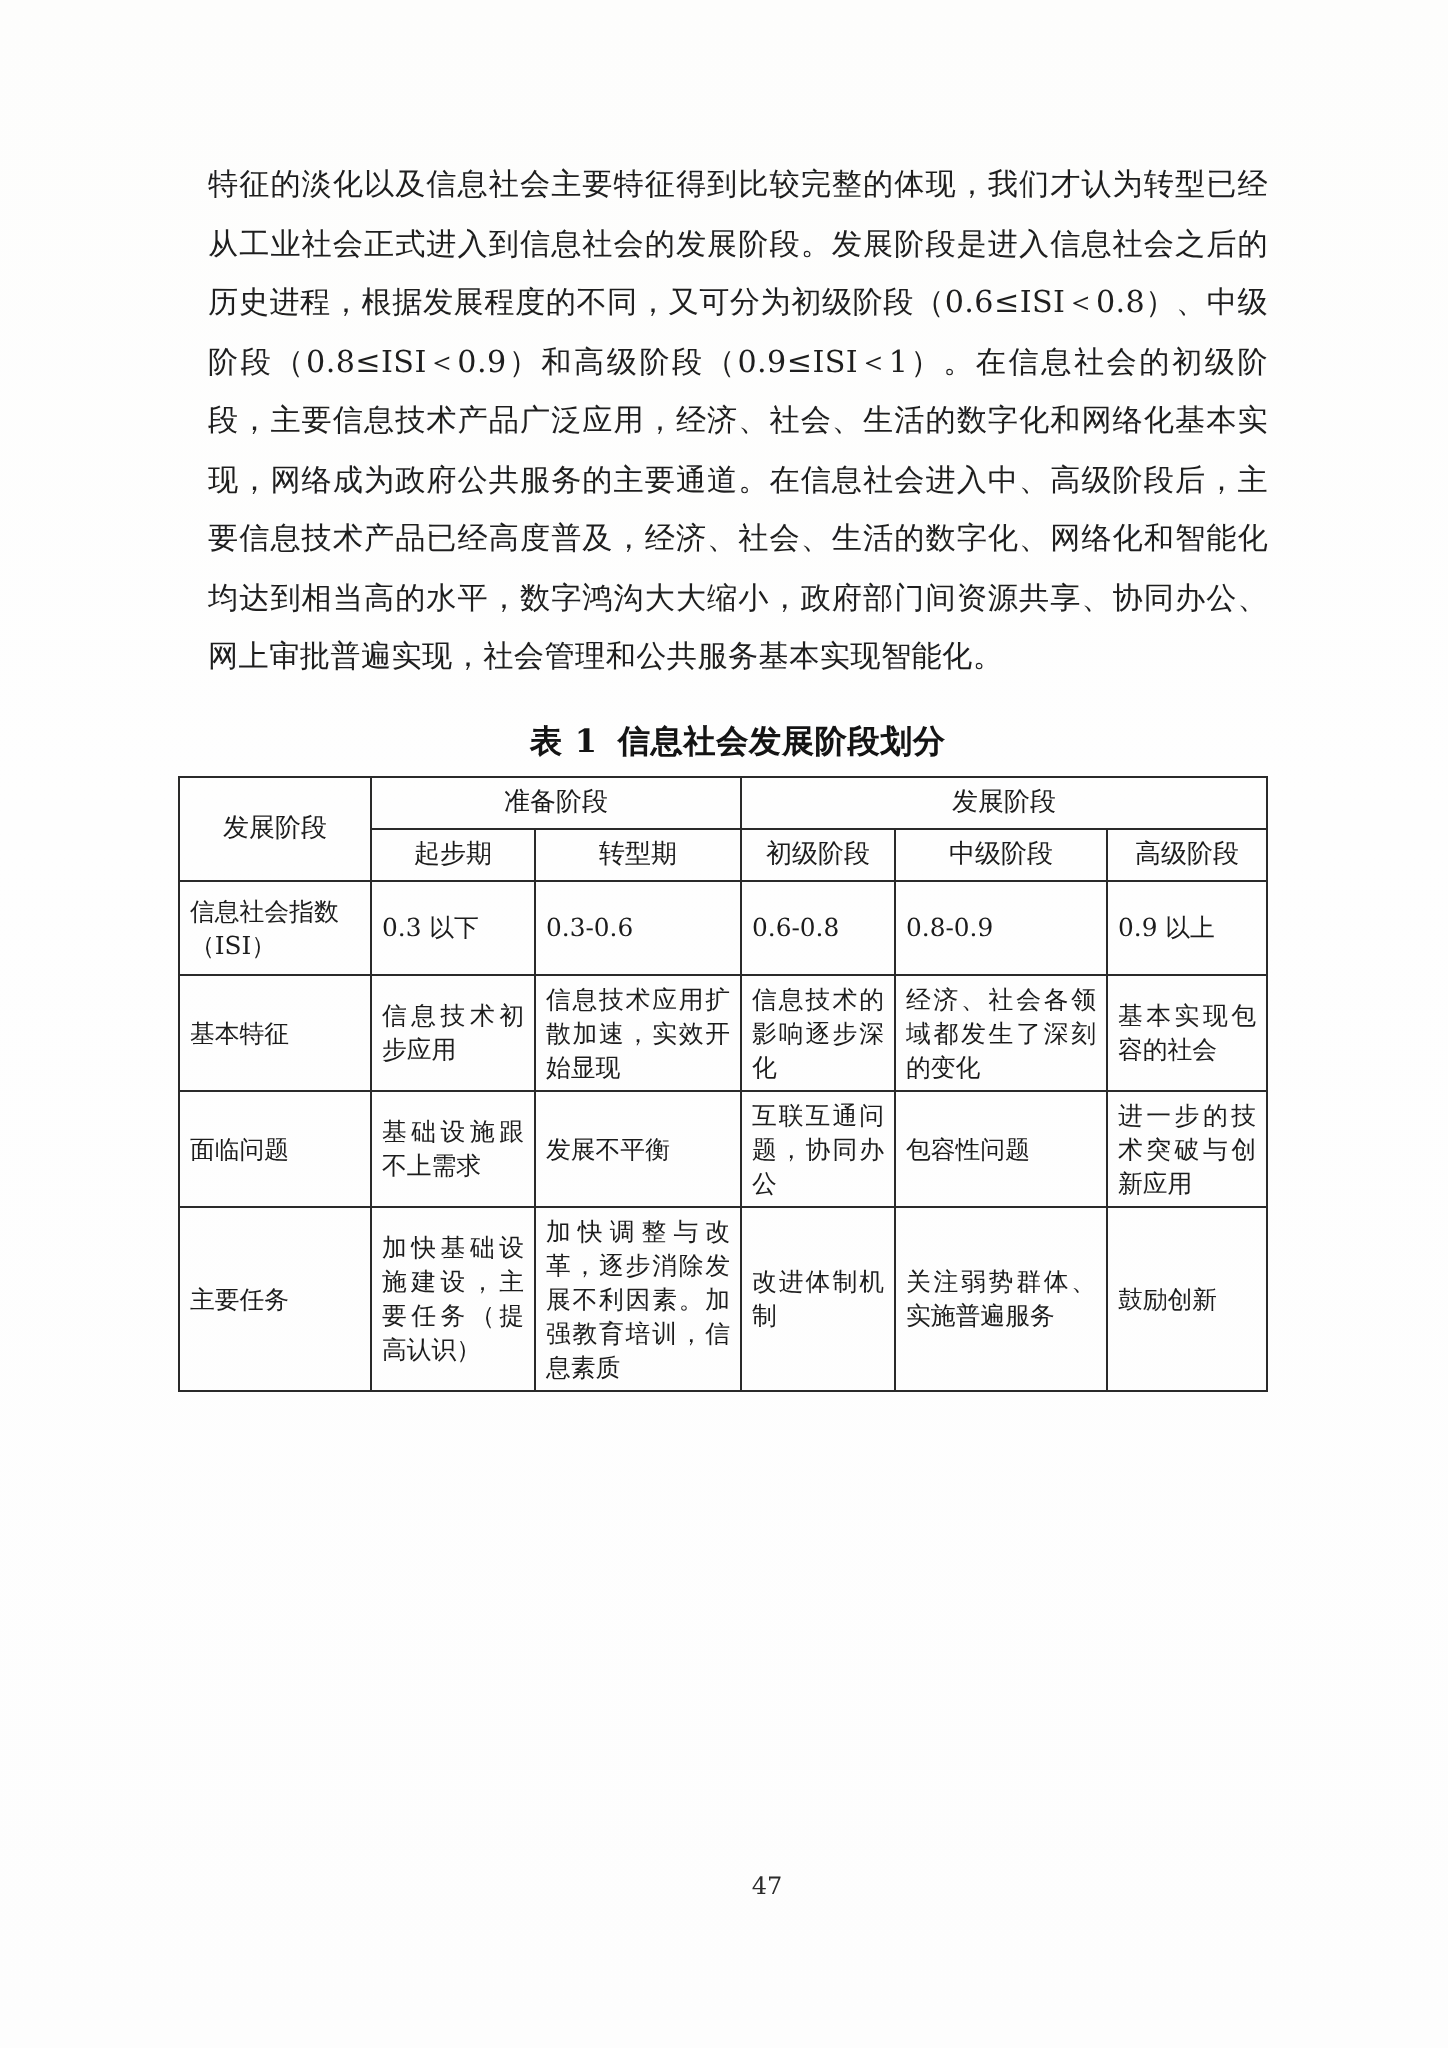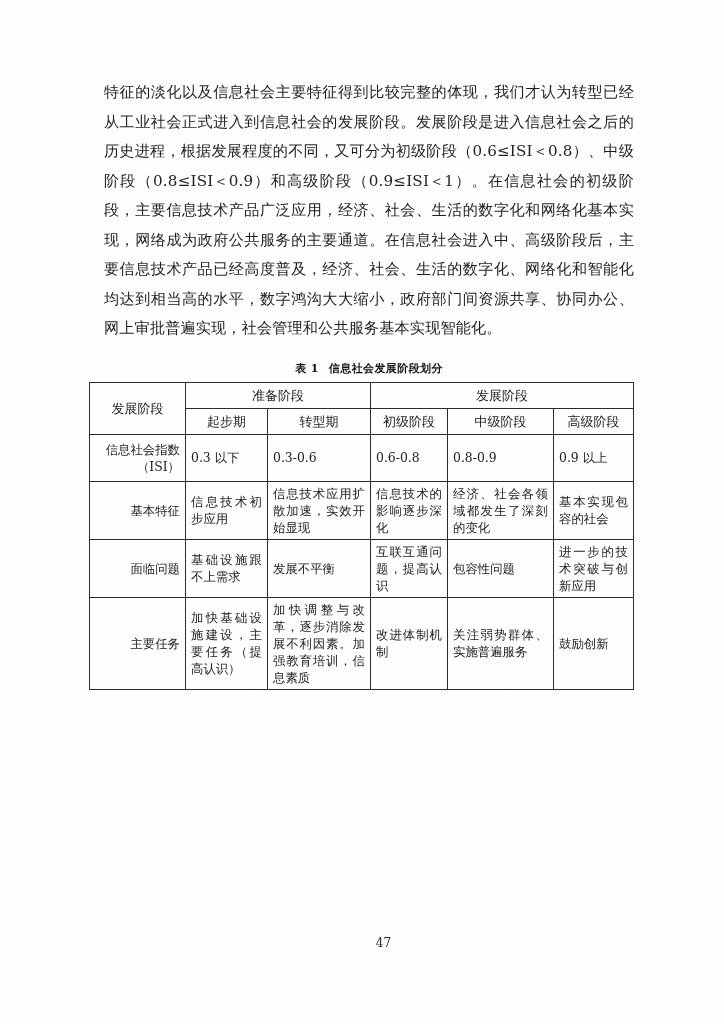--- a/index.html
+++ b/index.html
@@ -42,21 +42,21 @@
     text-align: justify;
     text-justify: inter-ideograph;
     letter-spacing: 0.2px;
     color: #1e1e1e;
     margin: 0;
   }
 
   
   .table-title {
     text-align: center;
-    font-size: 11px;
+    font-size: 16px;
     font-weight: bold;
     margin: 17px 0 6px 0;
     letter-spacing: 0.4px;
     color: #141414;
   }
   .table-title .tt-num { margin-right: 10px; }
 
   table.data-table {
     border-collapse: collapse;
     width: 544px;
@@ -72,21 +72,21 @@
     padding: 3px 5px;
     vertical-align: middle;
   }
   table.data-table th {
     text-align: center;
     font-weight: normal;
     font-size: 13px;
     height: 19px;
   }
   td.rowhead {
-    text-align: right;
+    text-align: left;
     padding-left: 6px;
   }
   td.cell {
     text-align: justify;
     text-justify: inter-ideograph;
     text-align-last: left;
   }
   .r1 td { height: 40px; }
   .r2 td { height: 44px; }
   .r3 td { height: 44px; }
@@ -173,21 +173,21 @@
           <td class="cell">信息技术初步应用</td>
           <td class="cell">信息技术应用扩散加速，实效开始显现</td>
           <td class="cell">信息技术的影响逐步深化</td>
           <td class="cell">经济、社会各领域都发生了深刻的变化</td>
           <td class="cell">基本实现包容的社会</td>
         </tr>
         <tr class="r3">
           <td class="rowhead">面临问题</td>
           <td class="cell">基础设施跟不上需求</td>
           <td class="cell">发展不平衡</td>
-          <td class="cell">互联互通问题，提高认识</td>
+          <td class="cell">互联互通问题，协同办公</td>
           <td class="cell">包容性问题</td>
           <td class="cell">进一步的技术突破与创新应用</td>
         </tr>
         <tr class="r4">
           <td class="rowhead">主要任务</td>
           <td class="cell">加快基础设施建设，主要任务（提高认识）</td>
           <td class="cell">加快调整与改革，逐步消除发展不利因素。加强教育培训，信息素质</td>
           <td class="cell">改进体制机制</td>
           <td class="cell">关注弱势群体、实施普遍服务</td>
           <td class="cell">鼓励创新</td>

